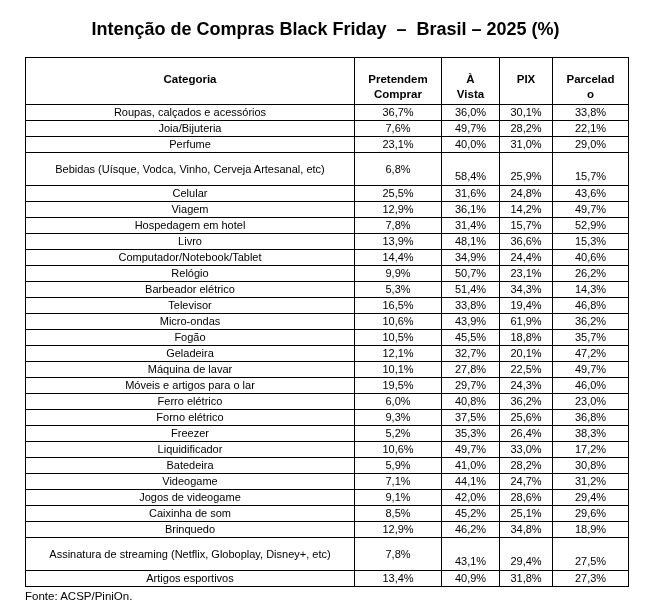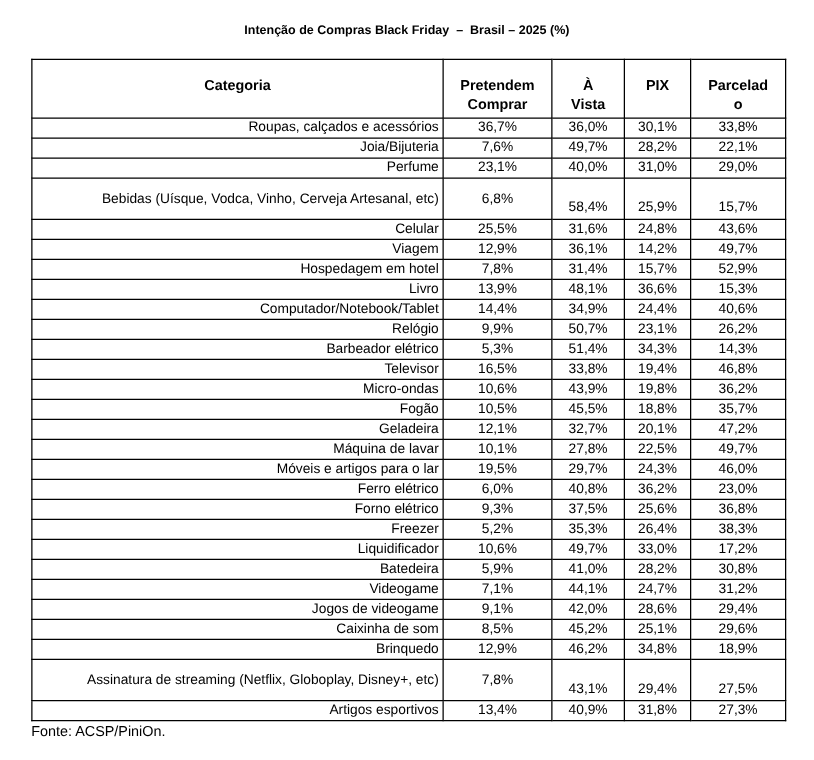--- a/index.html
+++ b/index.html
@@ -13,21 +13,21 @@
     position: relative;
     width: 651px;
     height: 608px;
     background: #ffffff;
     overflow: hidden;
   }
   .doc-title {
     margin: 0;
     padding-top: 19px;
     text-align: center;
-    font-size: 10px;
+    font-size: 18px;
     font-weight: bold;
     white-space: pre;
   }
   .table-wrap {
     margin: 17px 0 0 25px;
   }
   table.data-table {
     border-collapse: collapse;
     table-layout: fixed;
     width: 603px;
@@ -52,21 +52,21 @@
     height: 16px;
   }
   table.data-table tr.tall {
     height: 33px;
   }
   table.data-table td {
     vertical-align: middle;
     line-height: 13px;
   }
   td.cat {
-    text-align: right;
+    text-align: center;
     padding-left: 4px;
   }
   td.val {
     text-align: center;
   }
   tr.tall td.vb {
     vertical-align: bottom;
     padding-bottom: 2px;
   }
   .source-note {
@@ -182,21 +182,21 @@
             <td class="cat">Televisor</td>
             <td class="val">16,5%</td>
             <td class="val">33,8%</td>
             <td class="val">19,4%</td>
             <td class="val">46,8%</td>
           </tr>
           <tr>
             <td class="cat">Micro-ondas</td>
             <td class="val">10,6%</td>
             <td class="val">43,9%</td>
-            <td class="val">19,8%</td>
+            <td class="val">61,9%</td>
             <td class="val">36,2%</td>
           </tr>
           <tr>
             <td class="cat">Fogão</td>
             <td class="val">10,5%</td>
             <td class="val">45,5%</td>
             <td class="val">18,8%</td>
             <td class="val">35,7%</td>
           </tr>
           <tr>

